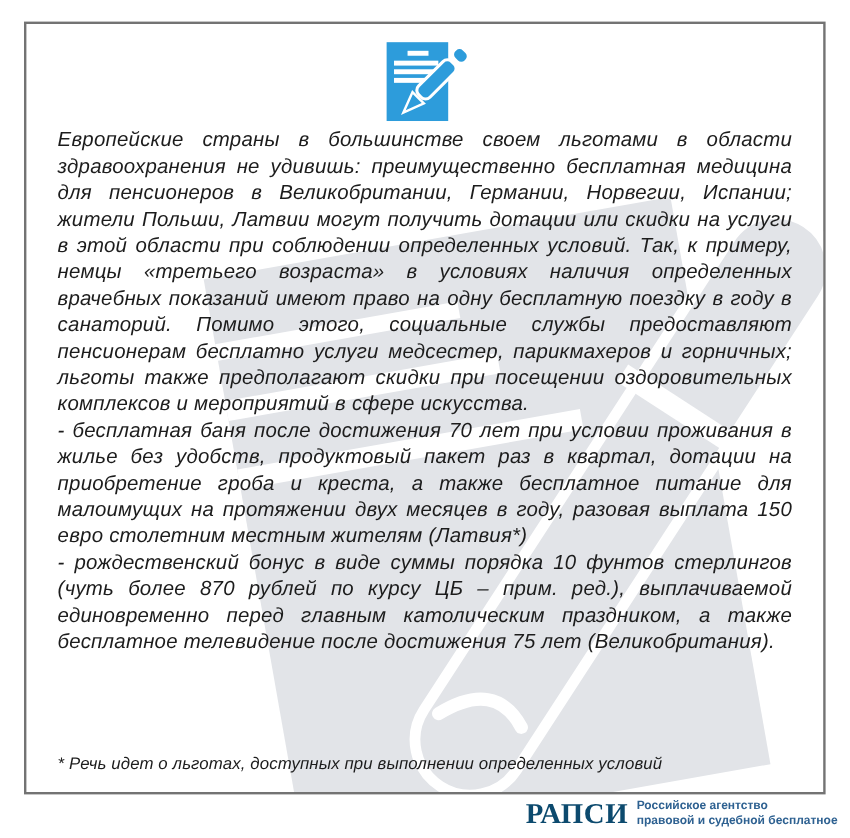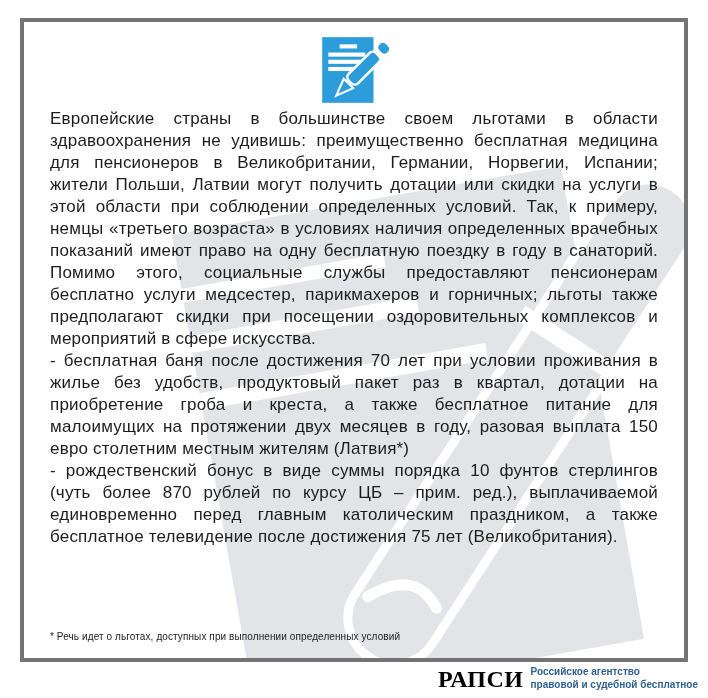--- a/index.html
+++ b/index.html
@@ -3,23 +3,24 @@
 <meta charset="utf-8">
 <style>
   * { margin: 0; padding: 0; box-sizing: border-box; }
   html, body { width: 708px; height: 698px; background: #ffffff; overflow: hidden; }
   body { font-family: "Liberation Sans", "DejaVu Sans", sans-serif; position: relative; }
 
   .card {
     position: absolute;
     left: 20px; top: 18px;
     width: 668px; height: 644px;
-    border: 4px solid #737373;
+    border: 2px solid #737373;
     background: #ffffff;
     overflow: hidden;
+    font-style: italic;
   }
 
   .watermark {
     position: absolute;
     left: 0; top: 0;
     width: 664px; height: 640px;
     z-index: 0;
     pointer-events: none;
   }
 
@@ -44,40 +45,40 @@
     text-align: justify;
     -moz-text-align-last: left;
     text-align-last: left;
   }
   .body-text p { margin: 0; }
 
   .footnote {
     position: absolute;
     left: 26px;
     bottom: 16px;
-    font-size: 10px;
+    font-size: 14px;
     letter-spacing: 0.1px;
     color: #1c1c1c;
     z-index: 1;
   }
 
   .footer {
     position: absolute;
     right: 10px;
     top: 666px;
     display: flex;
     align-items: center;
     gap: 7px;
   }
   .footer-logo {
     font-family: "Liberation Serif", "DejaVu Serif", serif;
     font-weight: 700;
     font-size: 24px;
     line-height: 1;
-    color: #000000;
+    color: #0c4a6e;
     letter-spacing: 0.5px;
   }
   .footer-tagline {
     font-size: 10px;
     font-weight: 700;
     line-height: 1.25;
     color: #2E6191;
   }
 </style>
 </head>

